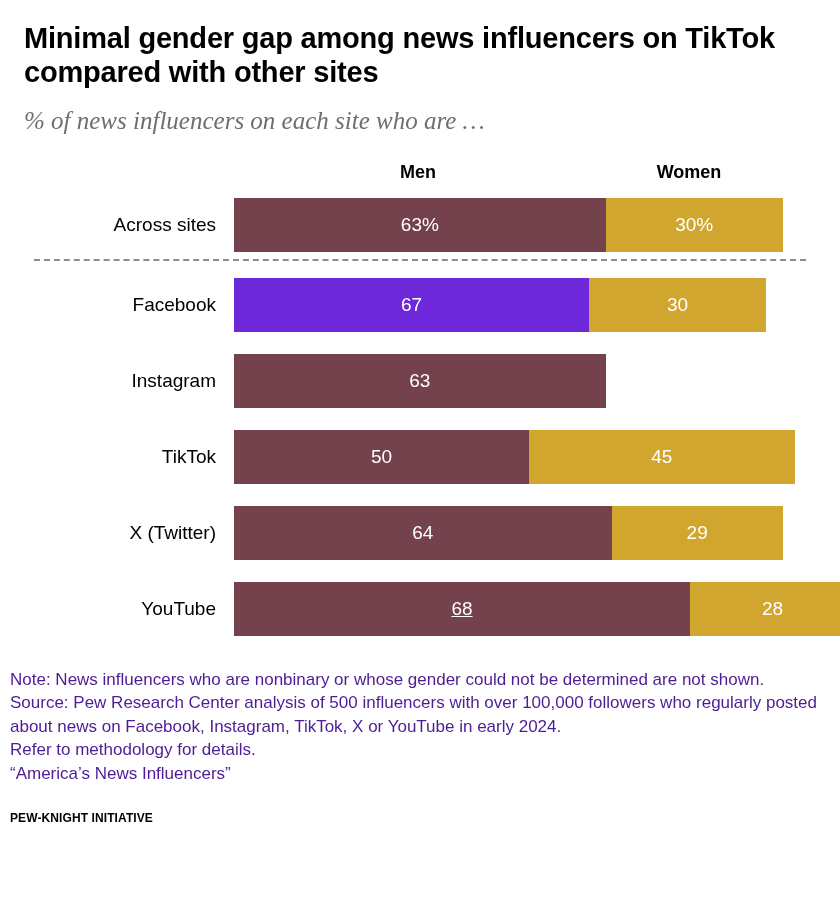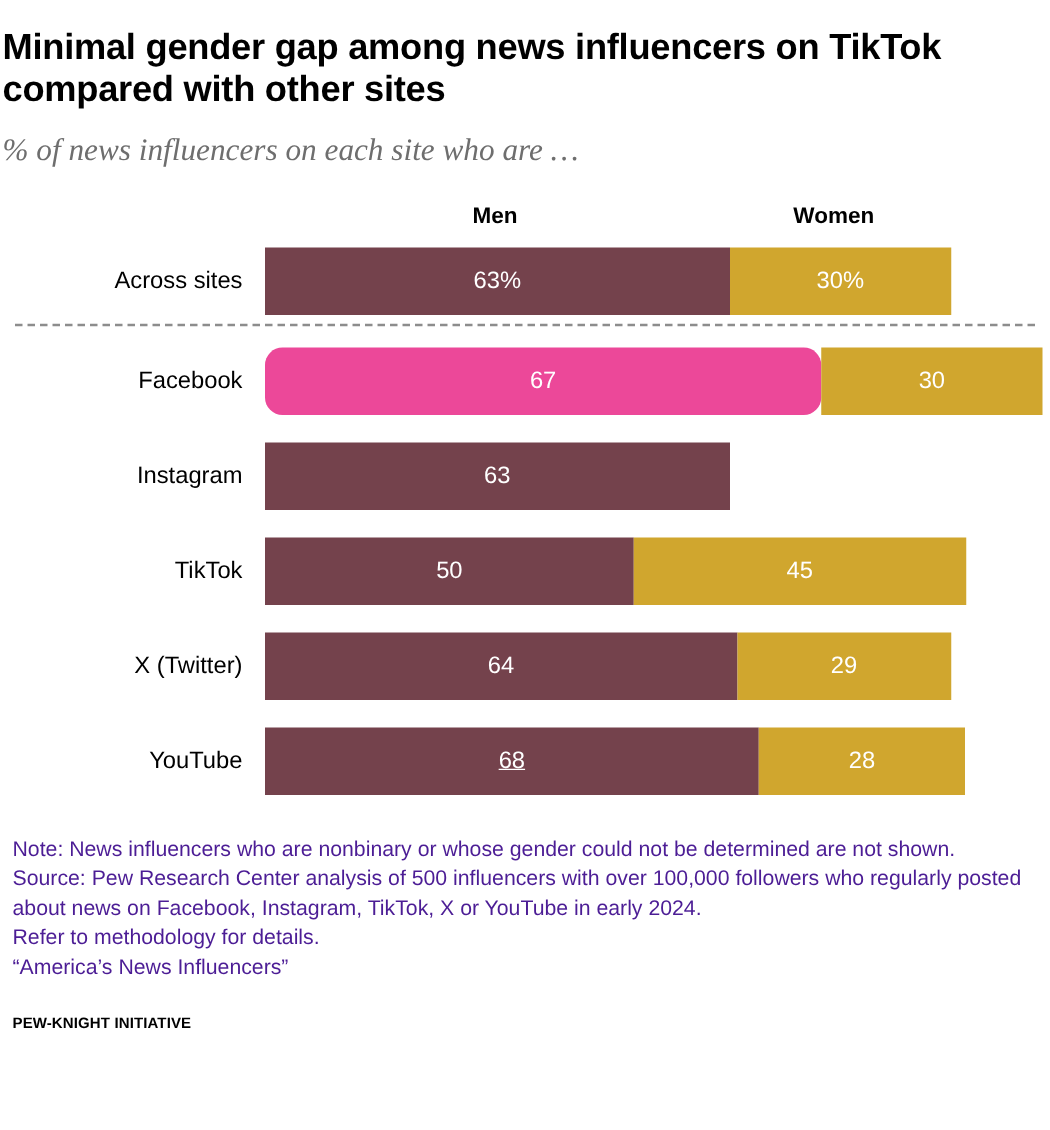--- a/index.html
+++ b/index.html
@@ -13,21 +13,21 @@
     font-family: "Liberation Sans", sans-serif;
     color: #000000;
     overflow: hidden;
   }
 
   .chart-card {
     position: relative;
     width: 840px;
     height: 904px;
     box-sizing: border-box;
-    padding: 0 2px;
+    padding: 0 24px;
   }
 
   
   .title {
     margin: 0;
     padding-top: 22px;
     font-size: 29px;
     line-height: 1.17;
     font-weight: bold;
     letter-spacing: -0.2px;
@@ -153,21 +153,21 @@
         <div class="row-label">Across sites</div>
         <div class="bar-wrap">
           <div class="seg men" style="width: 371.7px; background: rgb(116, 66, 76);">63%</div>
           <div class="seg women" style="width: 177px; background: rgb(208, 166, 46); text-align: center;">30%</div>
         </div>
       </div>
       <div class="divider" style="top: 61px; border-top-color: rgb(141, 141, 141);"></div>
       <div class="row" style="top: 80px;">
         <div class="row-label">Facebook</div>
         <div class="bar-wrap">
-          <div class="seg men" style="width: 445px; background: #ec4899; border-radius: 14px;">67</div>
+          <div class="seg men" style="width: 355px; background: #6d28d9;">67</div>
           <div class="seg women" style="width: 177px; background: rgb(208, 166, 46);">30</div>
         </div>
       </div>
       <div class="row" style="top: 156px;">
         <div class="row-label">Instagram</div>
         <div class="bar-wrap">
           <div class="seg men" style="width: 371.7px; background: rgb(116, 66, 76);">63</div>
         </div>
       </div>
       <div class="row" style="top: 232px;">
@@ -180,21 +180,21 @@
       <div class="row" style="top: 308px;">
         <div class="row-label">X (Twitter)</div>
         <div class="bar-wrap">
           <div class="seg men" style="width: 377.6px; background: rgb(116, 66, 76);">64</div>
           <div class="seg women" style="width: 171.1px; background: rgb(208, 166, 46);">29</div>
         </div>
       </div>
       <div class="row" style="top: 384px;">
         <div class="row-label">YouTube</div>
         <div class="bar-wrap">
-          <div class="seg men" style="width: 395px; background: rgb(116, 66, 76); text-decoration: underline;">68</div>
+          <div class="seg men" style="width: 456px; background: rgb(116, 66, 76); text-decoration: underline;">68</div>
           <div class="seg women" style="width: 165.2px; background: rgb(208, 166, 46);">28</div>
         </div>
       </div>
     </div>
 
   <div class="footer">
     <p class="note">Note: News influencers who are nonbinary or whose gender could not be determined are not shown.</p>
     <p class="source">Source: Pew Research Center analysis of 500 influencers with over 100,000 followers who regularly posted about news on Facebook, Instagram, TikTok, X or YouTube in early 2024.</p>
     <p class="methodology">Refer to methodology for details.</p>
     <p class="report">“America’s News Influencers”</p>

